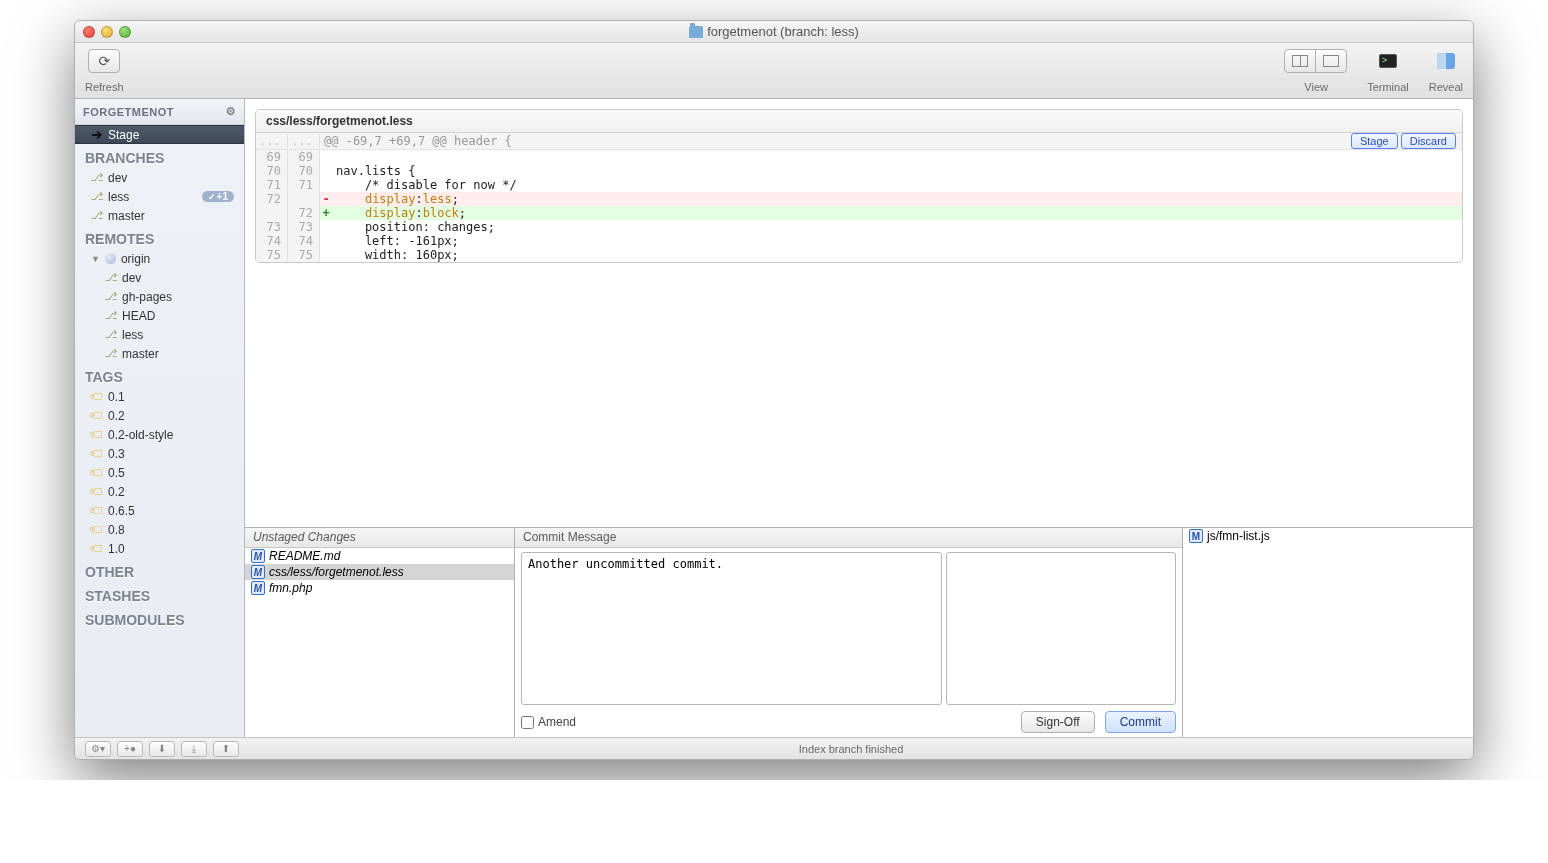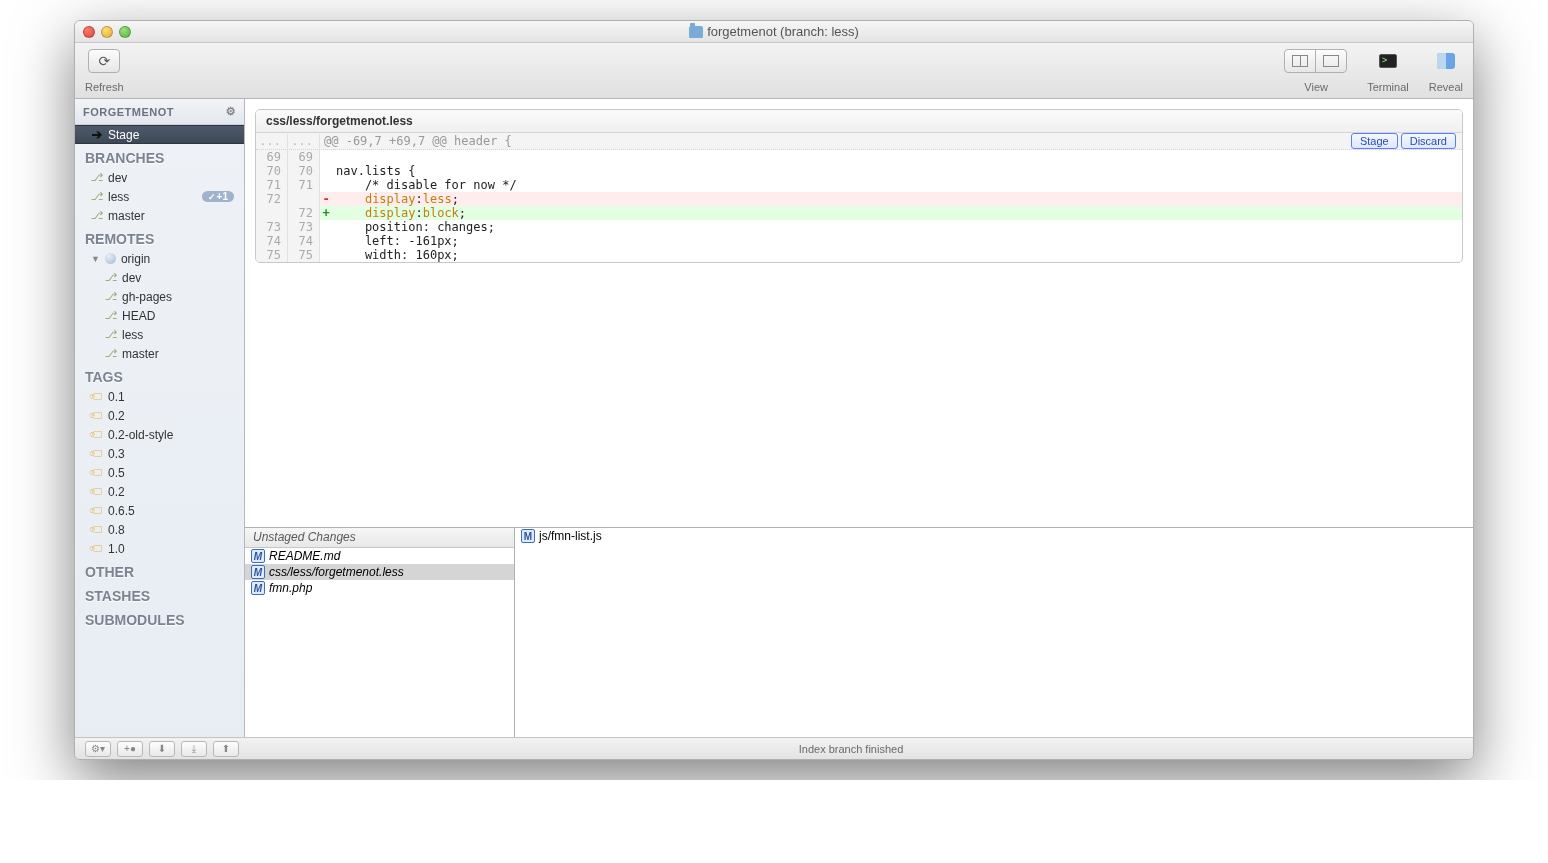--- a/index.html
+++ b/index.html
@@ -430,20 +430,38 @@
               <div class="frow sel">
                 <span class="status-m">M</span>
                 <span>css/less/forgetmenot.less</span>
               </div>
               <div class="frow">
                 <span class="status-m">M</span>
                 <span>fmn.php</span>
               </div>
             </div>
         </div>
+        <div class="panel" style="flex:1;">
+          <div class="panel-h">Commit Message</div>
+          <div class="commitarea">
+            <div class="msgrow">
+              <textarea class="commitmsg" style="">Another uncommitted commit.</textarea>
+              <div class="sidebox"></div>
+            </div>
+            <div class="commit-controls">
+              <label class="chk">
+                <input type="checkbox" style=""> 
+                  <span>Amend</span>
+              </label>
+              <div style="flex:1"></div>
+              <div class="btn">Sign-Off</div>
+              <div class="btn primary">Commit</div>
+            </div>
+          </div>
+        </div>
         <div class="panel" style="width:290px;">
           <div class="filelist" id="staged-list">
               <div class="frow">
                 <span class="status-m">M</span>
                 <span>js/fmn-list.js</span>
               </div>
             </div>
         </div>
       </div>
     </div>

